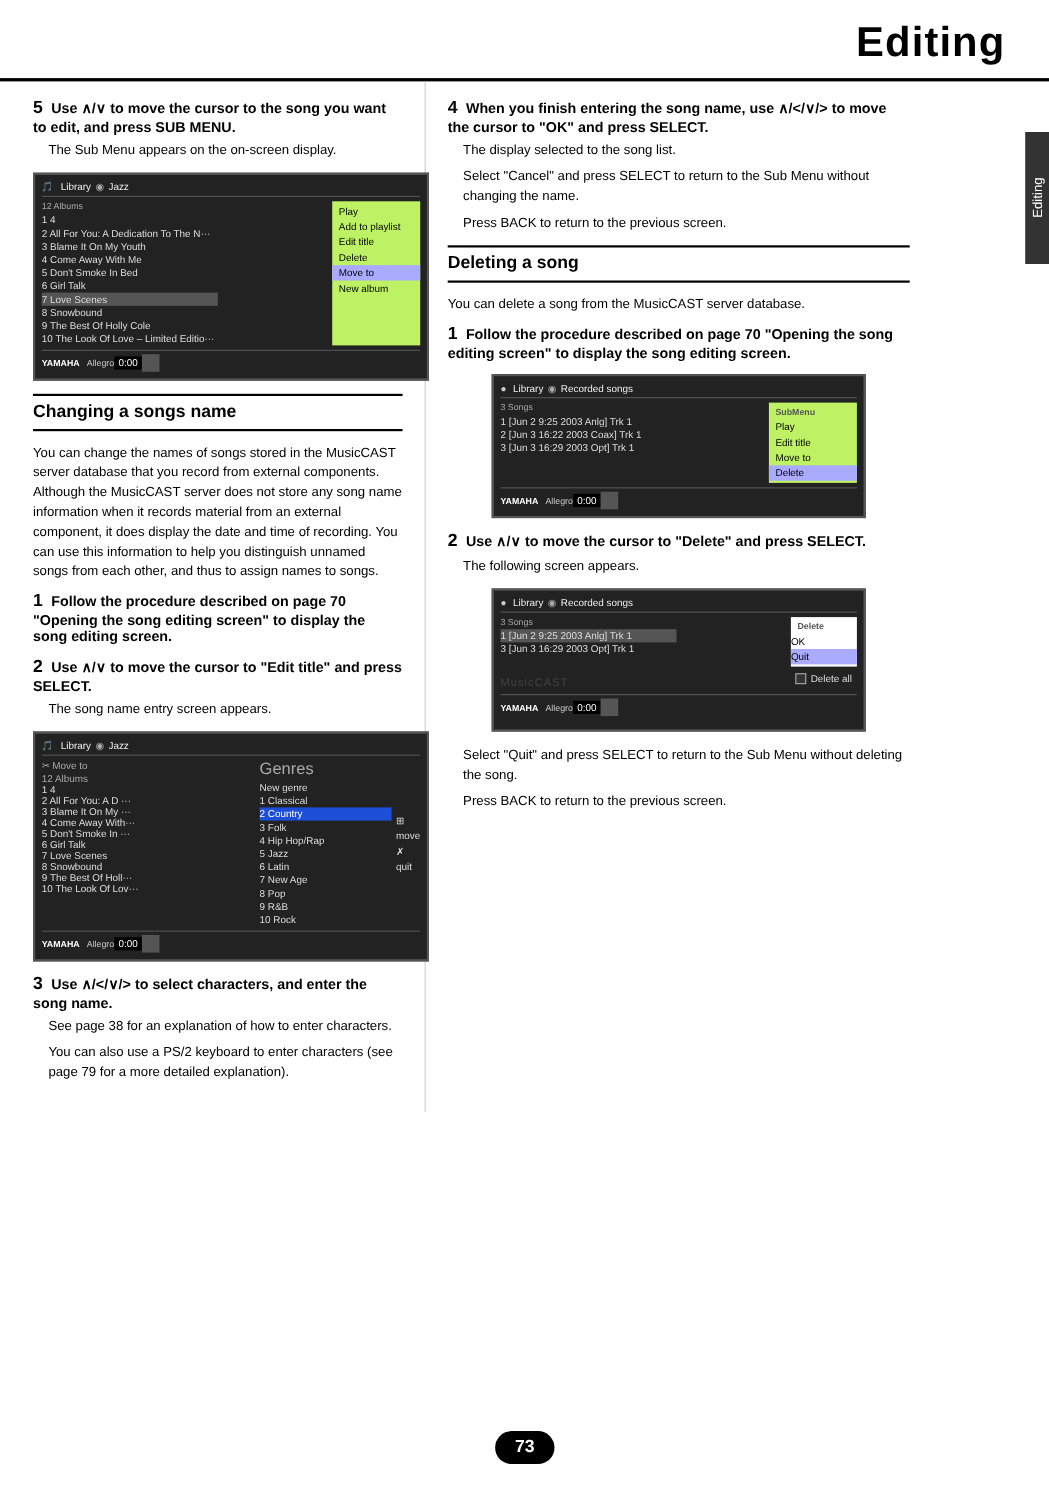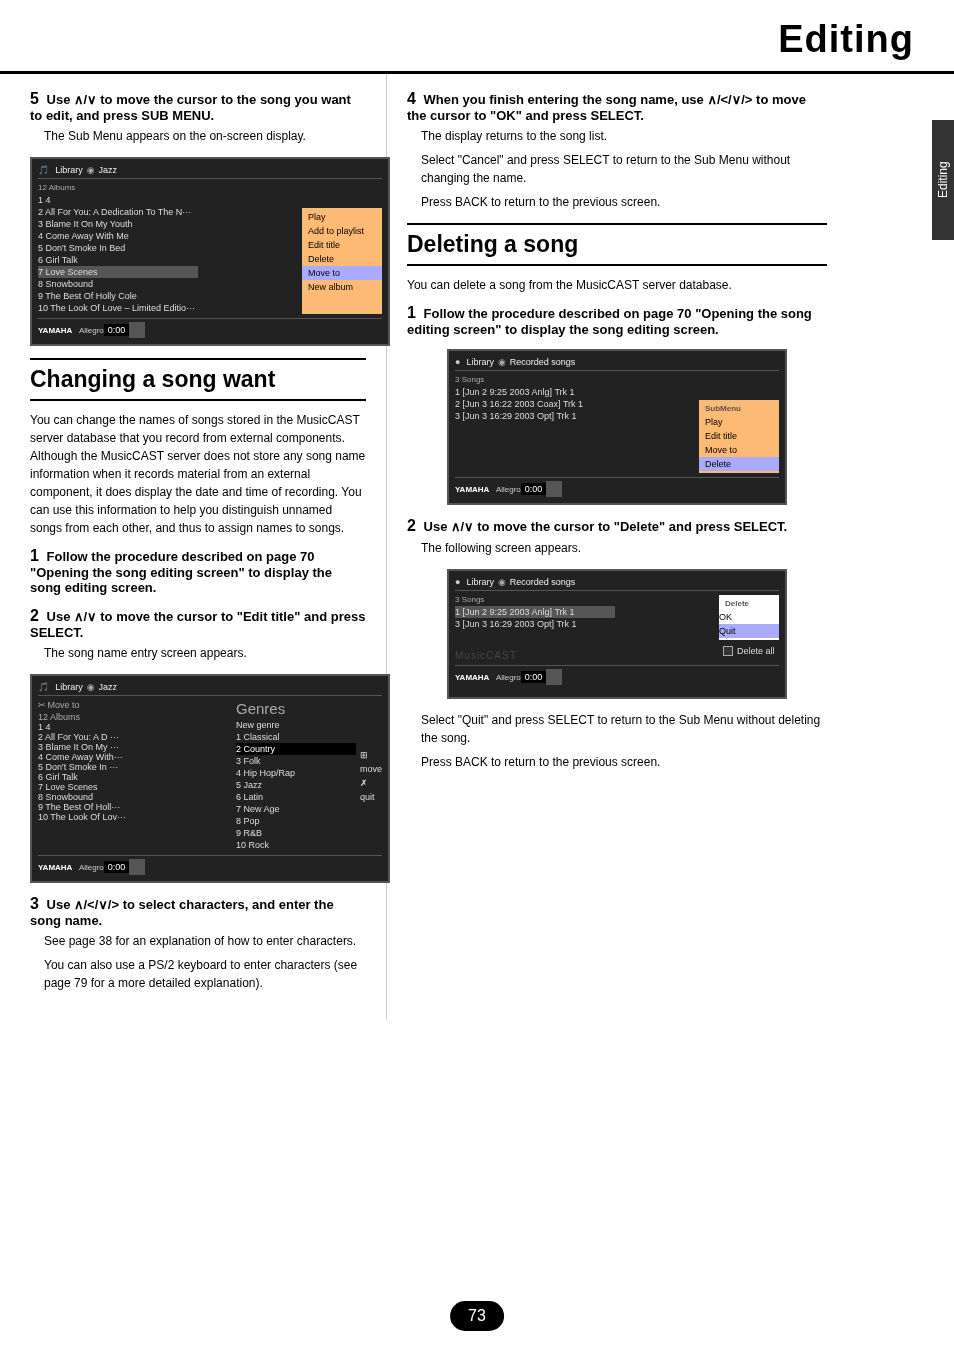--- a/index.html
+++ b/index.html
@@ -78,21 +78,21 @@
     }
     .step-body {
       font-size: 12px;
       margin-left: 14px;
       margin-bottom: 6px;
       line-height: 1.5;
     }
 
     
     .section-title {
-      font-size: 23px;
+      font-size: 16px;
       font-weight: bold;
       border-top: 2px solid #000;
       border-bottom: 2px solid #000;
       padding: 6px 0;
       margin-bottom: 10px;
       margin-top: 10px;
     }
 
     .section-body {
       font-size: 12px;
@@ -146,26 +146,25 @@
       padding: 1px 0;
       white-space: nowrap;
       overflow: hidden;
       text-overflow: ellipsis;
       max-width: 160px;
     }
     .screen-list .list-item.selected {
       background: #555;
     }
     .screen-menu {
-      background: #fdba74;
+      background: #bef264;
       color: #000;
       font-size: 9px;
       min-width: 80px;
       padding: 2px 0;
-      margin-top: 25px;
     }
     .screen-menu .menu-item {
       padding: 2px 6px;
       white-space: nowrap;
     }
     .screen-menu .menu-item.highlighted {
       background: #aaf;
     }
     .screen-bottom-bar {
       display: flex;
@@ -203,39 +202,39 @@
       padding: 6px;
       font-size: 10px;
       color: #fff;
     }
     .genre-item {
       font-size: 9px;
       color: #ddd;
       padding: 1px 0;
     }
     .genre-item.highlighted {
-      background: #000000;
+      background: #1d4ed8;
       color: #fff;
     }
     .genre-header {
       font-size: 15px;
       color: #aaa;
       margin-bottom: 2px;
     }
 
     
     .page-number {
       position: absolute;
       bottom: 20px;
       left: 50%;
       transform: translateX(-50%);
       background: #000;
       color: #fff;
       font-size: 16px;
-      font-weight: normal;
+      font-weight: bold;
       padding: 6px 18px;
       min-width: 50px;
       text-align: center;
       border-radius: 15px;
     }
 
     
     .screen-small {
       background: #222;
       border: 2px solid #555;
@@ -334,21 +333,21 @@
       <div class="screen-bottom-bar">
         <div>
           <span class="yamaha-logo">YAMAHA</span>
           <span class="allegro-text">Allegro</span>
         </div>
         <div class="time-display">0:00</div>
         <div style="width:16px;height:16px;background:#555;display:inline-block;"></div>
       </div>
     </div>
 
-    <div class="section-title">Changing a song want</div>
+    <div class="section-title">Changing a songs name</div>
     <div class="section-body">You can change the names of songs stored in the MusicCAST server database that you record from external components. Although the MusicCAST server does not store any song name information when it records material from an external component, it does display the date and time of recording. You can use this information to help you distinguish unnamed songs from each other, and thus to assign names to songs.</div>
 
     <div class="step">
       <div class="step-header">
         <span class="step-num">1</span>
         <span>Follow the procedure described on page 70 "Opening the song editing screen" to display the song editing screen.</span>
       </div>
     </div>
 
     <div class="step">
@@ -430,21 +429,21 @@
 
   </div>
 
   <div class="right-col">
 
     <div class="step">
       <div class="step-header">
         <span class="step-num">4</span>
         <span>When you finish entering the song name, use ∧/&lt;/∨/&gt; to move the cursor to "OK" and press SELECT.</span>
       </div>
-      <div class="step-body">The display returns to the song list.</div>
+      <div class="step-body">The display selected to the song list.</div>
       <div class="step-body">Select "Cancel" and press SELECT to return to the Sub Menu without changing the name.</div>
       <div class="step-body">Press BACK to return to the previous screen.</div>
     </div>
 
     <div class="section-title">Deleting a song</div>
     <div class="section-body">You can delete a song from the MusicCAST server database.</div>
 
     <div class="step">
       <div class="step-header">
         <span class="step-num">1</span>

